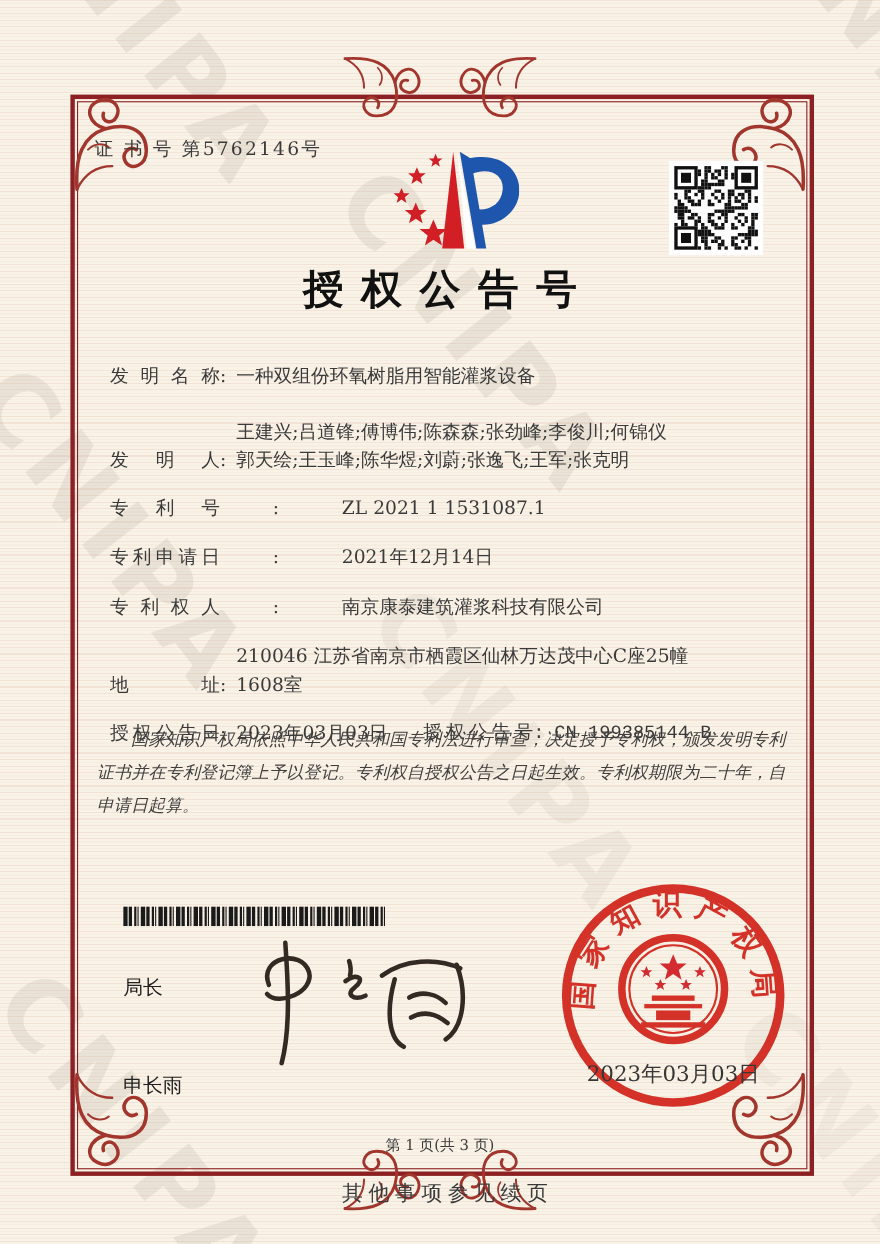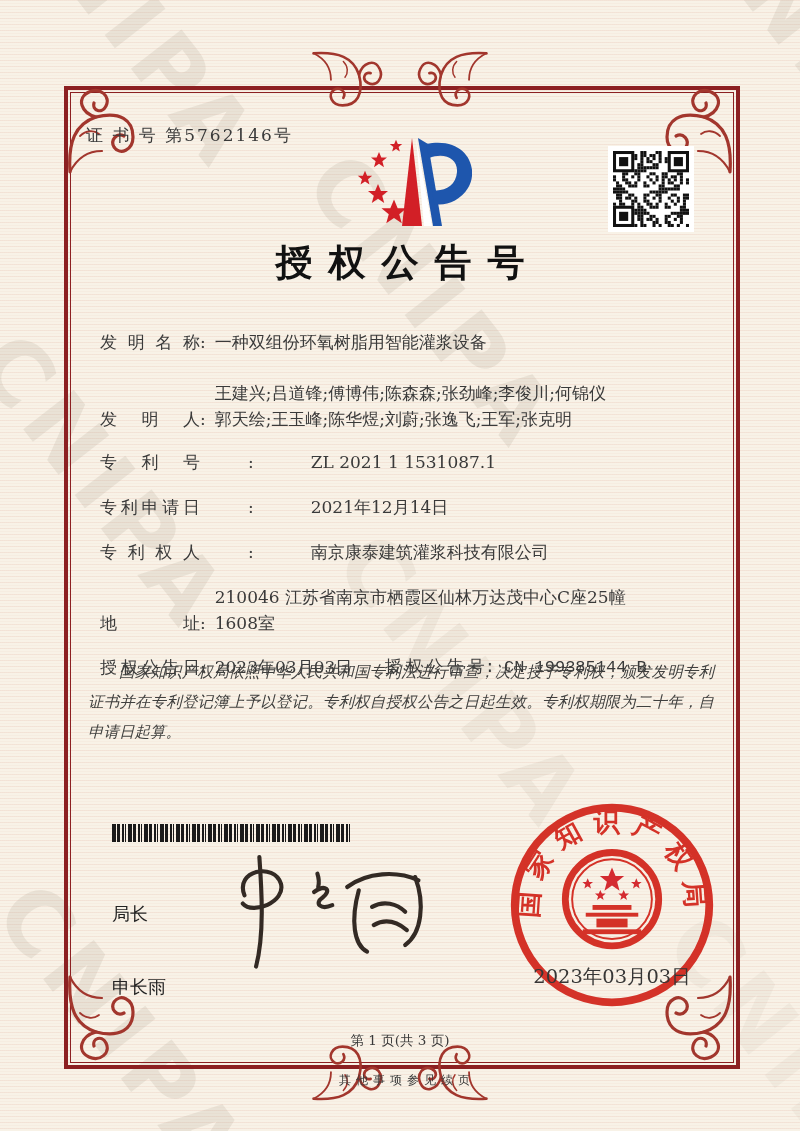--- a/index.html
+++ b/index.html
@@ -49,26 +49,26 @@
   .fvalue{ flex:1 1 auto; }
   .mb1{ margin-bottom:25px; } .mb2{ margin-bottom:18px; } .mb3{ margin-bottom:19px;gap:48px; }
   .two-col{ display:flex; }
   .two-col .seg2{ margin-left:18px; display:flex;font-family:Liberation Mono, monospace; }
   .paras{
     position:absolute; left:88px; top:658px; width:626px; z-index:3;
     font-size:15.5px; line-height:1.92; color:#40403f; text-align:justify;font-style:italic;
   }
   .paras p{ margin:0 0 6px 0; text-indent:2em; }
   .barcode{ position:absolute; left:112px; top:824px; z-index:3; }
-  .sig-title{ position:absolute; left:112px; top:886px; font-family:"DejaVu Sans", sans-serif; font-size:18px; color:#222; z-index:3;margin-top:16px; }
+  .sig-title{ position:absolute; left:112px; top:886px; font-family:"DejaVu Sans", sans-serif; font-size:18px; color:#222; z-index:3; }
   .sig-name{ position:absolute; left:112px; top:928px; font-family:"DejaVu Sans", sans-serif; font-size:18px; color:#222; z-index:3;margin-top:47px; }
   .signature{ position:absolute; left:208px; top:852px; width:232px; height:118px; z-index:3; }
   .seal{ position:absolute; left:505px; top:798px; width:214px; height:214px; z-index:4; opacity:0.94; }
   .page-info{ position:absolute; left:0; right:0; top:1032px; text-align:center; font-size:13.5px; color:#3a3a3a; z-index:3; }
-  .bottom-note{ position:absolute; left:14px; right:0; top:1072px; text-align:center; font-size:12px; letter-spacing:5px; color:#3a3a3a; z-index:3; }
+  .bottom-note{ position:absolute; left:14px; right:0; top:1072px; text-align:center; font-size:19px; letter-spacing:5px; color:#3a3a3a; z-index:3; }
 </style>
 </head>
 <body>
 
 <div class="page">
 
   <div class="wm" style="left:-40px; top:-30px;">CNIPA</div>
   <div class="wm" style="left:-70px; top:430px;">CNIPA</div>
   <div class="wm" style="left:260px; top:250px;">CNIPA</div>
   <div class="wm" style="left:650px; top:0px;">CNIPA</div>

